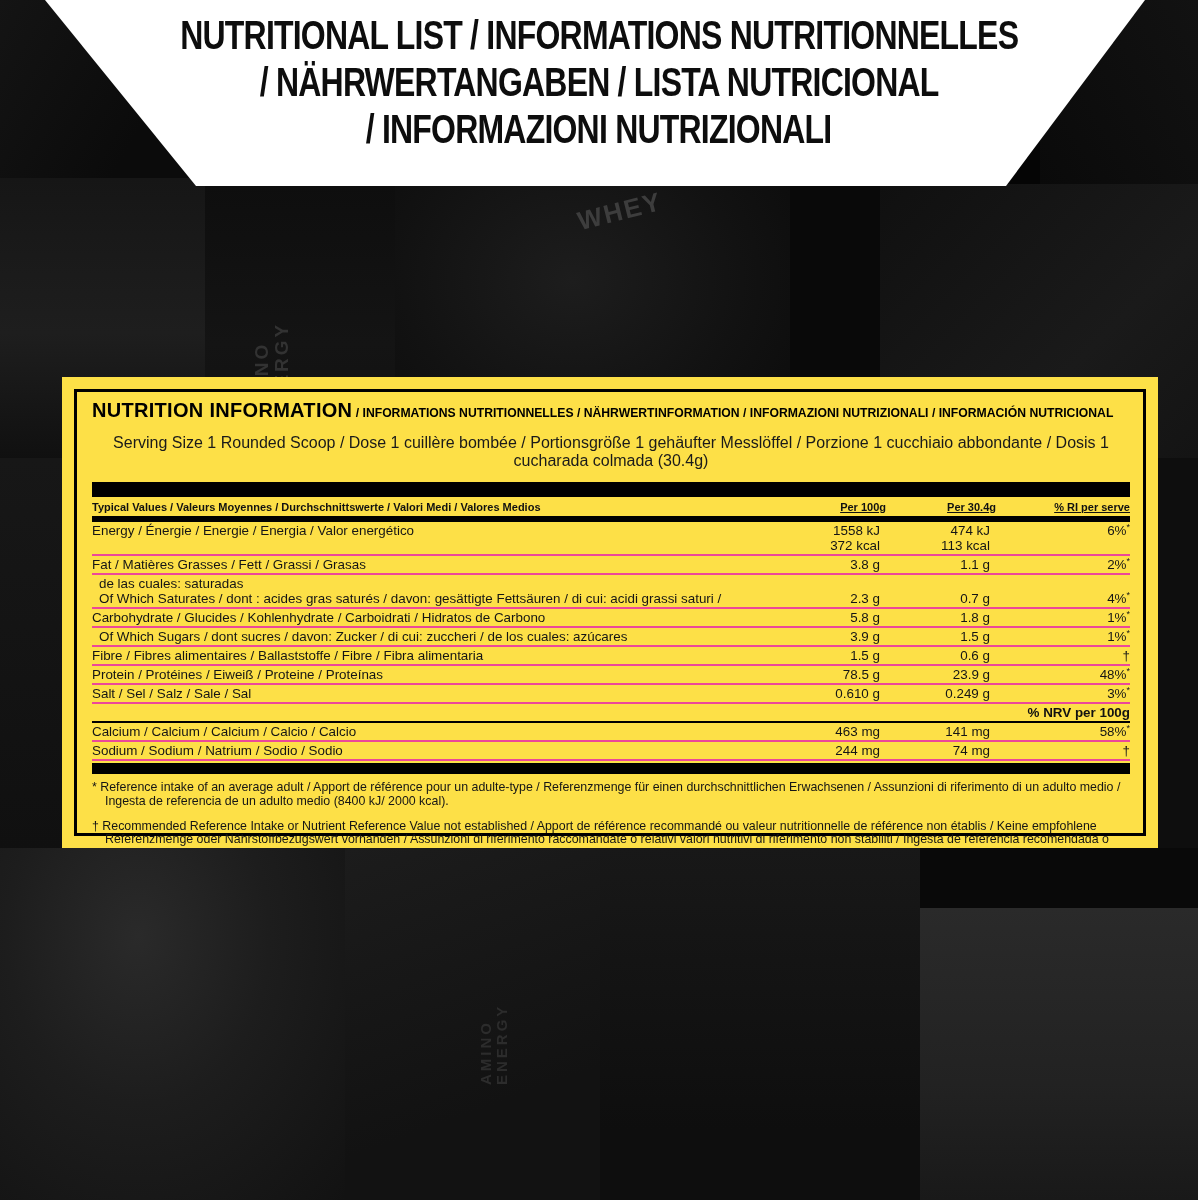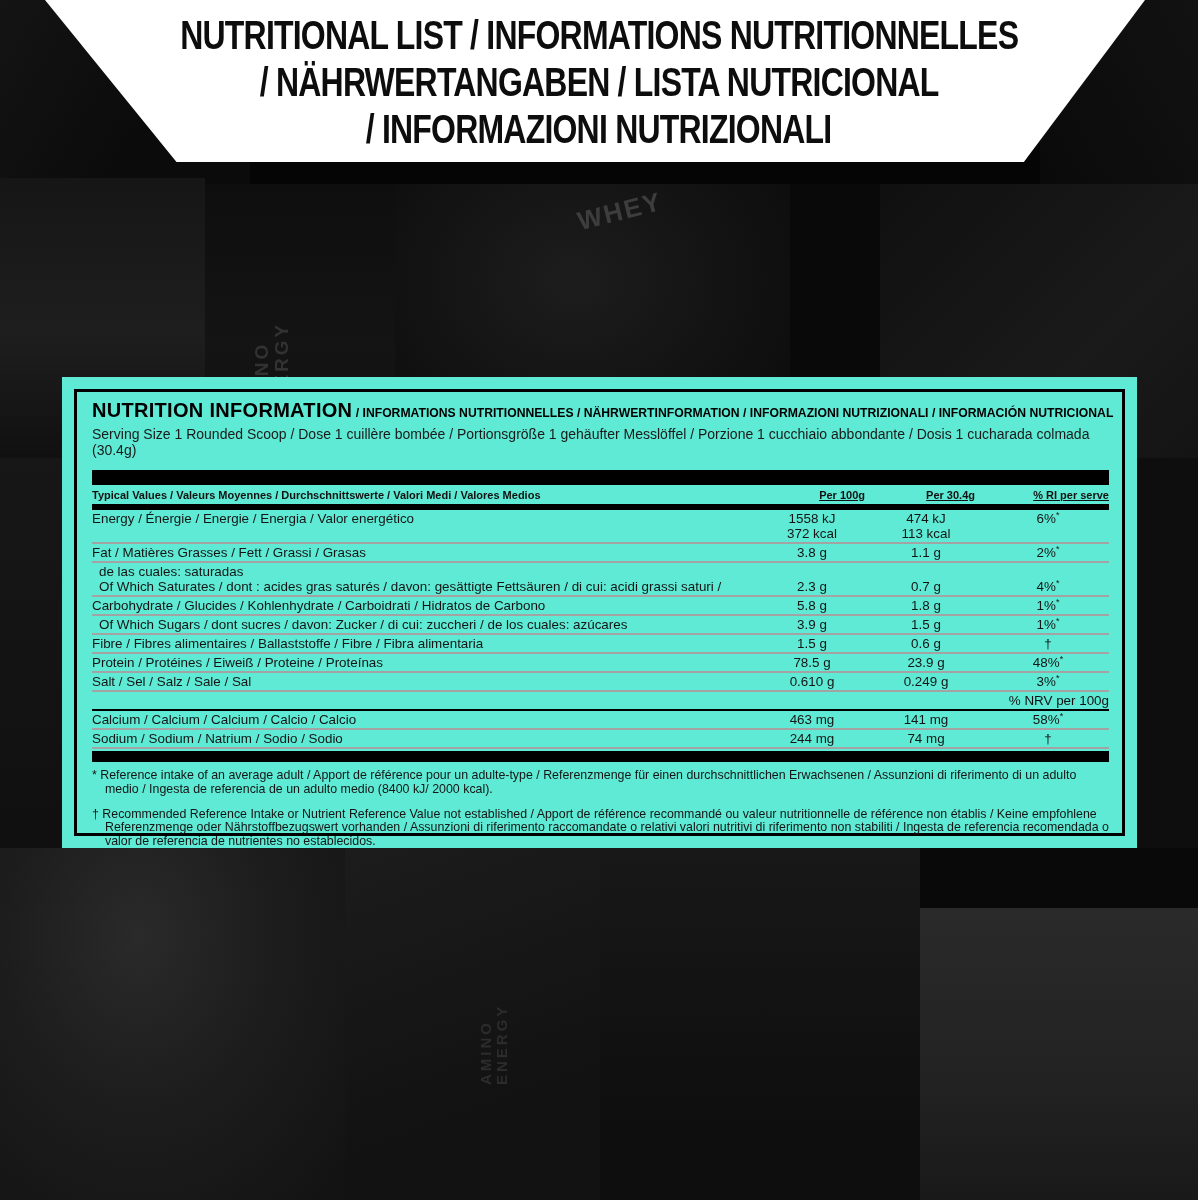--- a/index.html
+++ b/index.html
@@ -24,60 +24,60 @@
   .t-runner{left:920px;top:908px;width:278px;height:292px;background:linear-gradient(#2a2a2a,#222222 60%,#191919);}
 
   .vtext{writing-mode:vertical-rl;transform:rotate(180deg);font-weight:bold;
          letter-spacing:3px;color:#323232;line-height:1.05;}
   .can-top{position:absolute;left:252px;top:260px;height:160px;font-size:19px;z-index:1;}
   .can-bottom{position:absolute;left:478px;top:955px;height:130px;font-size:15px;color:#2c2c2c;z-index:1;}
   .whey-label{position:absolute;left:577px;top:196px;z-index:1;transform:rotate(-14deg);
          font-weight:bold;font-size:26px;letter-spacing:2px;color:#3d3d3d;}
 
   
-  .banner{position:absolute;left:0;top:0;width:1198px;height:162px;background:#ffffff;z-index:2;
+  .banner{position:absolute;left:0;top:0;width:1198px;height:186px;background:#ffffff;z-index:2;
           clip-path:polygon(45px 0,1145px 0,1006px 186px,196px 186px);padding-top:0;}
   .bline{width:100%;text-align:center;height:47px;margin:0;}
   .bline:first-child{margin-top:13px;}
   .bline span{display:inline-block;font-weight:bold;font-size:41px;line-height:45px;
           letter-spacing:-1px;transform:scaleX(0.78);transform-origin:50% 50%;
           white-space:nowrap;color:#0d0d0d;}
 
   
-  .panel{position:absolute;left:62px;top:377px;width:1075px;height:471px;background:#5eead4;z-index:2;overflow:hidden;}
+  .panel{position:absolute;left:62px;top:377px;width:1075px;height:471px;background:#fde047;z-index:2;overflow:hidden;padding-left:21px;}
   .panel-border{position:absolute;inset:12px;border:3px solid #000;pointer-events:none;}
   .panel-content{position:absolute;left:30px;right:28px;top:22px;color:#111;}
 
   .ptitle-row{white-space:nowrap;}
   .ptitle{font-size:20px;font-weight:bold;letter-spacing:0.3px;color:#000;}
   .ptitle-rest{font-size:12.2px;font-weight:bold;color:#000;}
-  .serving{font-size:14px;margin-top:4px;color:#1a1a1a;}
+  .serving{font-size:16px;margin-top:12px;color:#1a1a1a;text-align:center;}
 
   .bar{background:#000;}
   .bar-thick{height:15px;margin-top:12px;}
   .bar-thin{height:6px;}
   .bar-bottom{height:11px;margin-top:2px;}
 
   .thead{display:grid;grid-template-columns:1fr 118px 104px 122px;
          font-weight:bold;font-size:11px;padding:4px 0 3px 0;}
   .thead .h{text-align:right;text-decoration:underline;}
   .thead .h.h1{padding-right:18px;}
   .thead .h.h2{padding-right:12px;}
 
   .row{display:grid;grid-template-columns:1fr 118px 104px 122px;
-       border-bottom:2px solid #a3a3a3;padding:1px 0;font-size:13.4px;line-height:15px;color:#151515;}
+       border-bottom:2px solid #ec4899;padding:1px 0;font-size:13.4px;line-height:15px;color:#151515;}
   .row .lbl{padding-right:6px;}
   .row.indent .lbl{padding-left:7px;}
-  .num{text-align:center;}
+  .num{text-align:right;}
   .num.c1{padding-right:24px;}
   .num.c2{padding-right:18px;}
   .row.bottom .num{align-self:end;}
   sup{font-size:9px;line-height:0;vertical-align:super;}
 
-  .nrv{text-align:right;font-weight:normal;font-size:13.4px;line-height:14px;
+  .nrv{text-align:right;font-weight:bold;font-size:13.4px;line-height:14px;
        padding:2px 0 1px 0;border-bottom:2px solid #000;}
 
   .fn{font-size:12.4px;line-height:13.8px;color:#151515;padding-left:13px;text-indent:-13px;}
   .fn.first{margin-top:7px;}
   .fn.second{margin-top:11px;}
 </style>
 </head>
 <body>
 
 <div class="tile t-topleft"></div>

